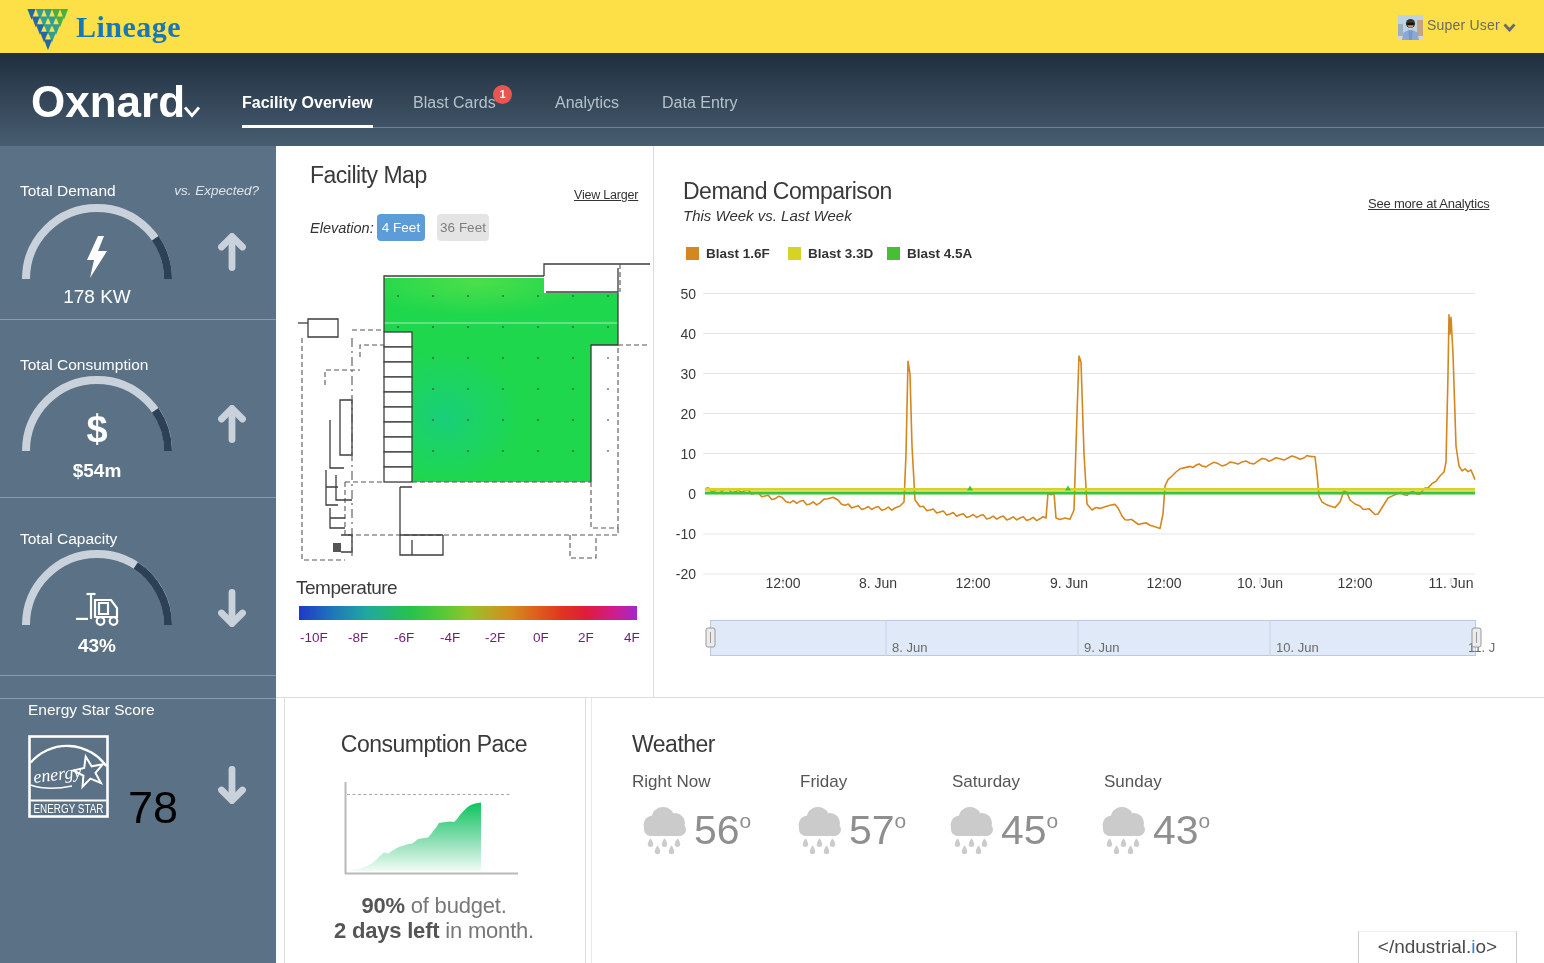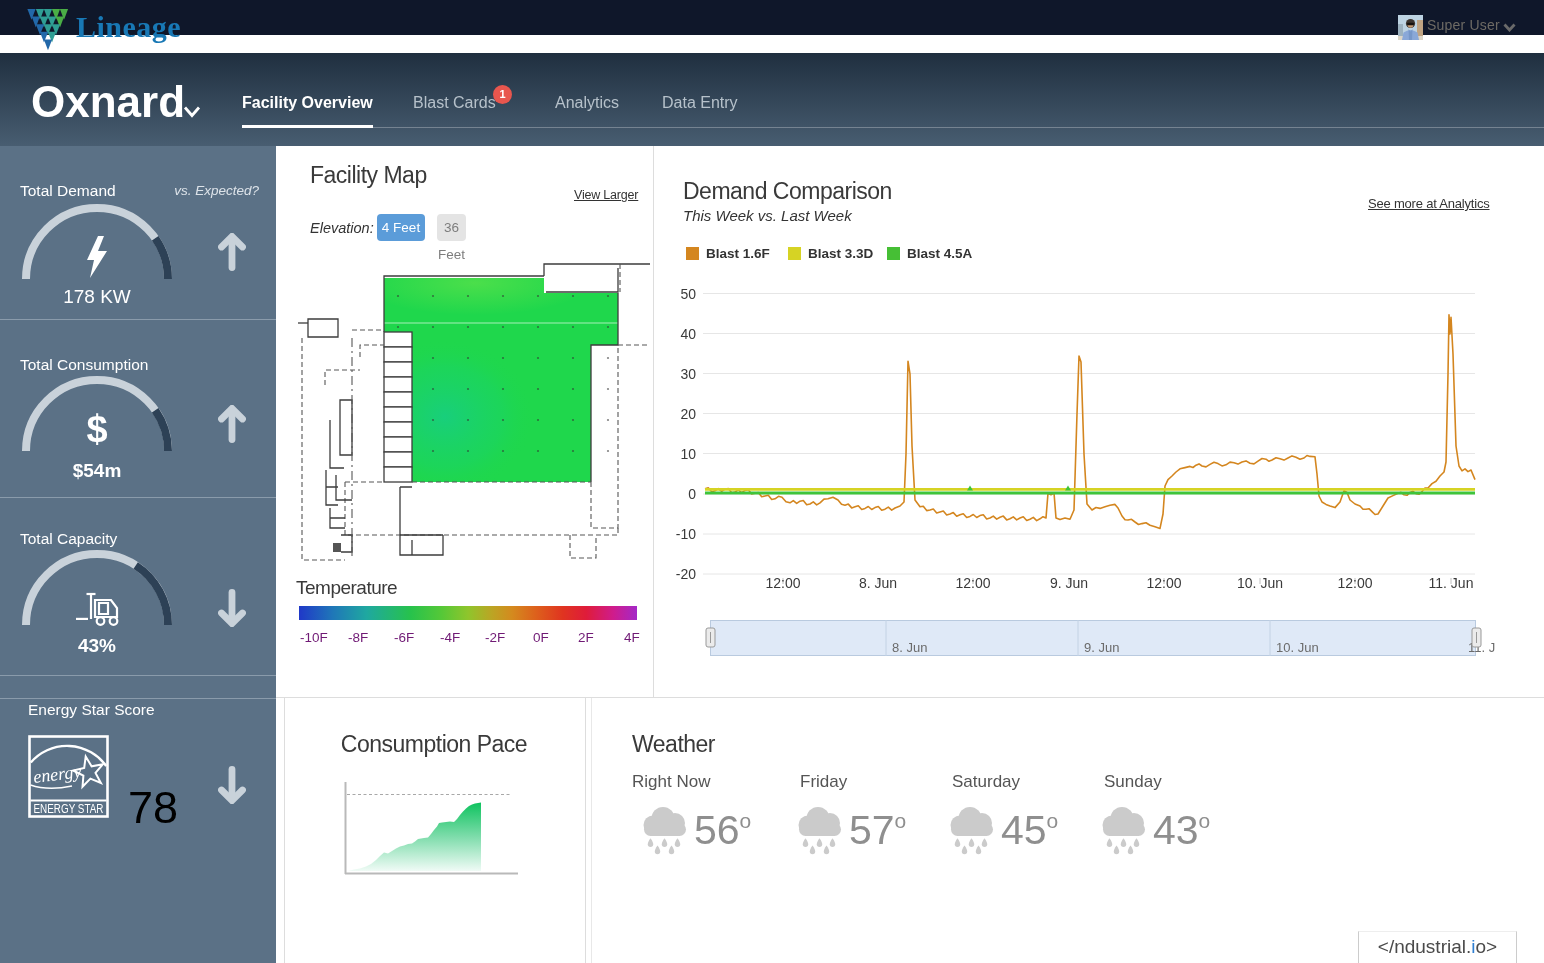--- a/index.html
+++ b/index.html
@@ -1,20 +1,20 @@
 <!DOCTYPE html>
 <html><head>
 <meta charset="utf-8">
 <style>
 *{margin:0;padding:0;box-sizing:border-box}
 html,body{width:1544px;height:963px;overflow:hidden;background:#fff;font-family:"Liberation Sans",sans-serif}
 #page{position:relative;width:1544px;height:963px}
 .abs{position:absolute}
 
-#hdr{position:absolute;left:0;top:0;width:1544px;height:35px;background:#0f172a}
+#hdr{position:absolute;left:0;top:0;width:1544px;height:53px;background:#fde047}
 #nav{position:absolute;left:0;top:53px;width:1544px;height:93px;background:linear-gradient(#1f2f3f,#485d71)}
 #oxnard{position:absolute;left:31px;top:24px;color:#fff;font-size:44px;font-weight:700;letter-spacing:0px}
 .tab{position:absolute;top:41px;font-size:16px;color:#b6c1ca}
 .tab.on{color:#fff;font-weight:700}
 #tabline{position:absolute;left:242px;top:74px;width:1302px;height:1px;background:rgba(255,255,255,.28)}
 #tabul{position:absolute;left:242px;top:72px;width:131px;height:3px;background:#fff}
 #badge{position:absolute;left:493px;top:32px;width:19px;height:19px;border-radius:50%;background:#e8564e;color:#fff;font-size:11px;font-weight:700;text-align:center;line-height:19px}
 #suser{position:absolute;left:1427px;top:17px;font-size:14px;color:#6d6a64;letter-spacing:0.2px}
 
 #side{position:absolute;left:0;top:146px;width:276px;height:817px;background:#5b7186}
@@ -22,21 +22,21 @@
 .ptitle{position:absolute;color:#fff;font-size:15.5px}
 .pval{position:absolute;color:#fff;text-align:center;width:160px;left:17px}
 .vs{position:absolute;color:#dde3e9;font-size:13.5px;font-style:italic;white-space:nowrap}
 
 .card-line{position:absolute;background:#ddd}
 .h1{position:absolute;color:#3a3a3a;font-size:23px;letter-spacing:-0.5px}
 .link{position:absolute;color:#333;font-size:12.5px;text-decoration:underline;letter-spacing:-0.2px}
 .ital{font-style:italic}
 
 #btn4{position:absolute;left:377px;top:214px;width:48px;height:27px;background:#5b9cd9;color:#fff;font-size:13.5px;text-align:center;line-height:27px;border-radius:4px}
-#btn36{position:absolute;left:437px;top:214px;width:29px;height:27px;background:#e4e4e4;color:#7d7d7d;font-size:13.5px;text-align:center;line-height:27px;border-radius:4px}
+#btn36{position:absolute;left:437px;top:214px;width:52px;height:27px;background:#e4e4e4;color:#7d7d7d;font-size:13.5px;text-align:center;line-height:27px;border-radius:4px}
 #tempbar{position:absolute;left:299px;top:606px;width:338px;height:14px;background:linear-gradient(90deg,#2038c8 0%,#1f77b8 10%,#1fa8a0 20%,#27c24c 33%,#54c838 42%,#8fc52c 50%,#bba524 57%,#d48a1e 63%,#dd611c 70%,#e03420 78%,#df1c3a 85%,#cf1c8c 93%,#a428c8 100%)}
 .tlabel{position:absolute;top:630px;font-size:13.5px;color:#701a75}
 
 .day{position:absolute;top:772px;font-size:17px;color:#555}
 .temp{position:absolute;top:807px;font-size:41px;color:#8f8f8f;letter-spacing:0px}
 .tempo{font-size:21px;vertical-align:16px;letter-spacing:0}
 
 #cp1{position:absolute;left:284px;top:893px;width:300px;text-align:center;font-size:22px;color:#777;letter-spacing:-0.2px}
 #cp2{position:absolute;left:284px;top:918px;width:300px;text-align:center;font-size:22px;color:#777;letter-spacing:-0.2px}
 #cp1 b,#cp2 b{color:#555}
@@ -368,20 +368,22 @@
         </linearGradient>
         <clipPath id="gclip">
           <polygon points="88,28 248,28 248,43 322,43 322,95 295,95 295,232 116,232 116,82 88,82"></polygon>
         </clipPath>
       </defs>
       <path d="M8.0,93.0 L14.0,91.5 L20.0,90.5 L26.0,88.5 L31.0,86.0 L36.0,82.0 L40.0,78.0 L44.0,74.5 L48.0,75.5 L52.0,73.0 L56.0,70.5 L60.0,68.5 L64.0,67.5 L68.0,66.0 L72.0,65.5 L75.0,63.5 L78.0,61.0 L81.0,60.5 L84.0,60.0 L88.0,59.5 L91.0,56.0 L94.0,52.0 L97.0,48.5 L99.0,45.0 L102.0,44.5 L106.0,44.0 L110.0,43.5 L114.0,44.0 L117.0,41.0 L120.0,37.0 L123.0,33.5 L126.0,30.5 L129.0,28.0 L132.0,26.5 L135.0,25.5 L138.0,25.0 L141.0,24.5 L141.0,93.0 Z" fill="url(#cg)"></path>
       <line x1="5.5" y1="4" x2="5.5" y2="96" stroke="#b9b9b9" stroke-width="2"></line>
       <line x1="5" y1="95.5" x2="178" y2="95.5" stroke="#b9b9b9" stroke-width="2"></line>
       <line x1="7" y1="16.5" x2="172" y2="16.5" stroke="#a8a8a8" stroke-width="1" stroke-dasharray="3 2.5"></line>
     </svg>
+<div id="cp1"><b>90%</b> of budget.</div>
+<div id="cp2"><b>2 days left</b> in month.</div>
 
 <div class="h1" style="left:632px;top:731px">Weather</div>
 <div class="day" style="left:632px">Right Now</div>
 <div class="day" style="left:800px">Friday</div>
 <div class="day" style="left:952px">Saturday</div>
 <div class="day" style="left:1104px">Sunday</div>
 <svg class="abs" style="left:642px;top:806px" width="46" height="50" viewBox="0 0 46 50">
       <g fill="#cbcbcb">
         <circle cx="11" cy="19" r="9.5"></circle>
         <circle cx="21" cy="12.5" r="11.5"></circle>

